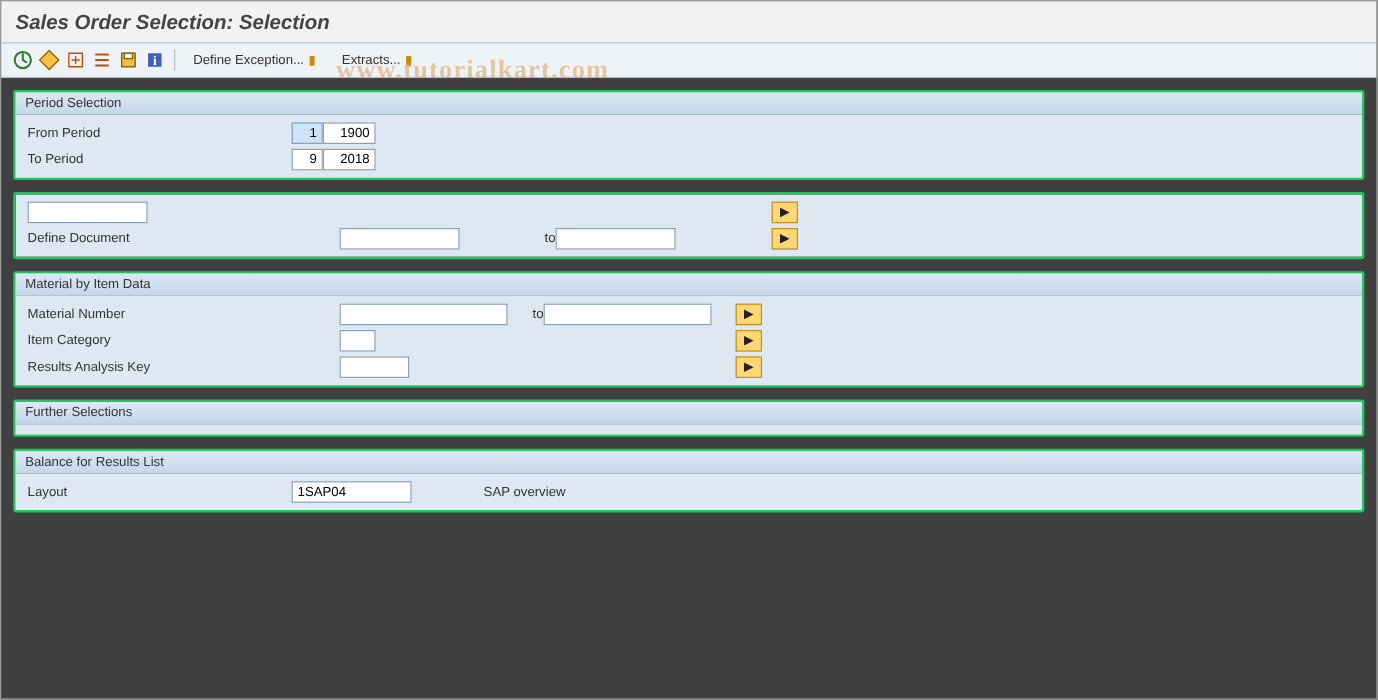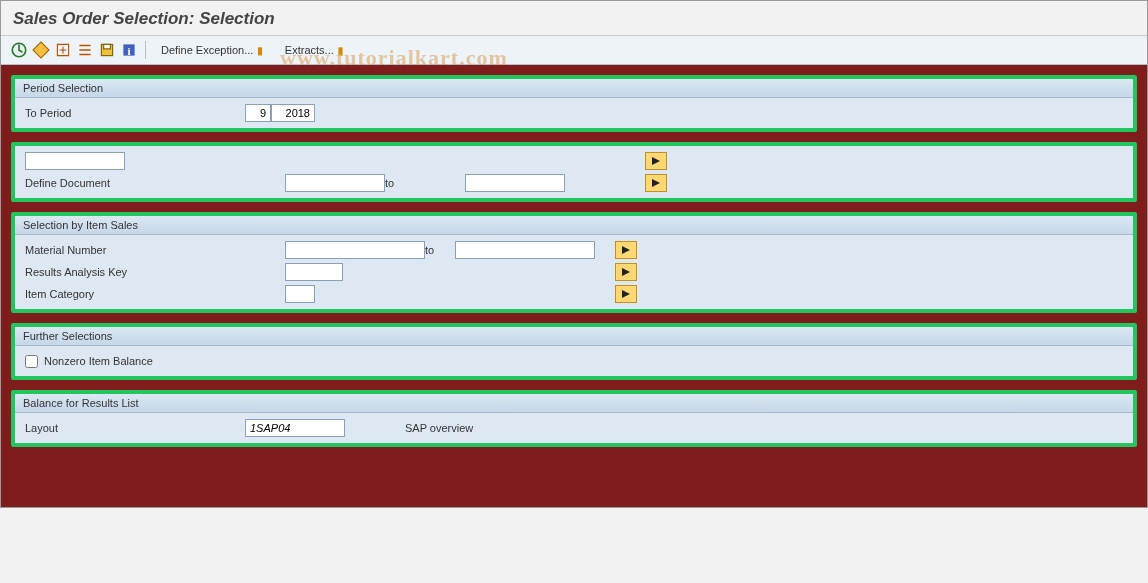--- a/index.html
+++ b/index.html
@@ -8,22 +8,22 @@
       font-size: 11px;
       background: #f2f2f2;
       color: #333;
       width: 1148px;
       height: 583px;
       overflow: hidden;
       position: relative;
     }
     .app {
       border: 1px solid #999;
-      background: #7f1d1d;
-      height: 508px;
+      background: #404040;
+      height: 583px;
     }
     .title-bar {
       background: #f2f2f2;
       padding: 8px 12px 6px;
       border-bottom: 1px solid #ccc;
     }
     .page-title {
       font-size: 17px;
       font-weight: bold;
       font-style: italic;
@@ -48,21 +48,21 @@
     .tb-text-btn {
       padding: 3px 8px;
       border: 1px solid transparent;
       cursor: pointer;
       font-size: 11px;
       display:flex; align-items:center; gap:4px;
     }
     .dots-icon { color:#d48a00; font-weight:bold; letter-spacing:2px; font-size:10px;}
     .content { padding: 10px; }
     .group {
-      border: 4px solid #22c55e;
+      border: 2px solid #22c55e;
       margin-bottom: 10px;
       background: #eef3f8;
       border-radius: 2px;
       overflow: hidden;
     }
     .group-header {
       background: linear-gradient(#dce8f4,#c5d7e8);
       border-bottom: 1px solid #a8b8c8;
       padding: 3px 8px;
       font-size: 11px;
@@ -85,21 +85,21 @@
     .fld {
       border: 1px solid #8aa0b8;
       background: #fff;
       height: 18px;
       padding: 1px 4px;
       font-size: 11px;
       text-align: right;
     }
     .fld.left { text-align:left; }
     .fld.selected { background:#cde3f8; }
-    .to-label { width: 50px; text-align:left; color:#333;}
+    .to-label { width: 50px; text-align:right; color:#333;}
     .more-btn {
       width: 22px; height: 18px;
       background: #ffd873;
       border:1px solid #c09020;
       display:flex; align-items:center; justify-content:center;
       cursor:pointer;
       margin-left: 0;
     }
     .more-btn svg { width:10px; height:10px; display:block;}
     .chk { margin-right:6px; width:13px; height:13px; }
@@ -113,21 +113,21 @@
       opacity: 0.55;
       letter-spacing: 1px;
       pointer-events:none;
     }
     .fld-w-sm { width:26px;}
     .fld-w-yr { width:44px;}
     .fld-w-md { width:100px;}
     .fld-w-lg { width:140px;}
     .fld-w-pt { width:30px;}
     .fld-w-ra { width:58px;}
-    .fld-w-ly { width:100px;font-style:italic;}
+    .fld-w-ly { width:100px;}
     .col-more { margin-left:auto; margin-left:0; position:absolute; left:630px; }
     .group-body .row { position:relative; }
   </style>
 </head>
 <body>
 
 <div class="app">
 
   <div class="title-bar">
     <div class="page-title">Sales Order Selection: Selection</div>
@@ -180,20 +180,25 @@
   </div>
 
   <div class="watermark">www.tutorialkart.com</div>
 
   <div class="content">
 
     <div class="group">
       <div class="group-header">Period Selection</div>
       <div class="group-body">
         <div class="row">
+          <div class="lbl">From Period</div>
+          <input class="fld fld-w-sm selected" value="1" style="">
+          <input class="fld fld-w-yr" value="1900" style="">
+        </div>
+        <div class="row">
           <div class="lbl">To Period</div>
           <input class="fld fld-w-sm" value="9" style="">
           <input class="fld fld-w-yr" value="2018" style="">
         </div>
       </div>
     </div>
 
     <div class="group">
       <div class="group-body">
         <div class="row">
@@ -216,67 +221,63 @@
               <svg viewBox="0 0 10 10">
                   <path d="M1 1 L9 5 L1 9 Z" fill="#222"></path>
                 </svg>
             </div>
           </div>
         </div>
       </div>
     </div>
 
     <div class="group">
-      <div class="group-header">Selection by Item Sales</div>
+      <div class="group-header">Material by Item Data</div>
       <div class="group-body">
         <div class="row">
           <div class="lbl" style="width:260px">Material Number</div>
           <input class="fld fld-w-lg left" value="" style="">
           <div class="to-label" style="width:30px">to</div>
           <input class="fld fld-w-lg left" value="" style="">
           <div class="col-more" style="left:600px">
             <div class="more-btn">
               <svg viewBox="0 0 10 10">
                   <path d="M1 1 L9 5 L1 9 Z" fill="#222"></path>
                 </svg>
             </div>
           </div>
         </div>
         <div class="row">
+          <div class="lbl" style="width:260px">Item Category</div>
+          <input class="fld fld-w-pt left" value="" style="">
+          <div class="col-more" style="left:600px">
+            <div class="more-btn">
+              <svg viewBox="0 0 10 10">
+                  <path d="M1 1 L9 5 L1 9 Z" fill="#222"></path>
+                </svg>
+            </div>
+          </div>
+        </div>
+        <div class="row">
           <div class="lbl" style="width:260px">Results Analysis Key</div>
           <input class="fld fld-w-ra left" value="" style="">
           <div class="col-more" style="left:600px">
             <div class="more-btn">
               <svg viewBox="0 0 10 10">
                   <path d="M1 1 L9 5 L1 9 Z" fill="#222"></path>
                 </svg>
             </div>
           </div>
         </div>
-        <div class="row">
-          <div class="lbl" style="width:260px">Item Category</div>
-          <input class="fld fld-w-pt left" value="" style="">
-          <div class="col-more" style="left:600px">
-            <div class="more-btn">
-              <svg viewBox="0 0 10 10">
-                  <path d="M1 1 L9 5 L1 9 Z" fill="#222"></path>
-                </svg>
-            </div>
-          </div>
-        </div>
       </div>
     </div>
 
     <div class="group">
       <div class="group-header">Further Selections</div>
       <div class="group-body">
-        <div class="row">
-          <input type="checkbox" class="chk" style="">
-          <div>Nonzero Item Balance</div>
-        </div>
       </div>
     </div>
 
     <div class="group">
       <div class="group-header">Balance for Results List</div>
       <div class="group-body">
         <div class="row">
           <div class="lbl">Layout</div>
           <input class="fld fld-w-ly left" value="1SAP04" style="">
           <div style="width:60px"></div>

